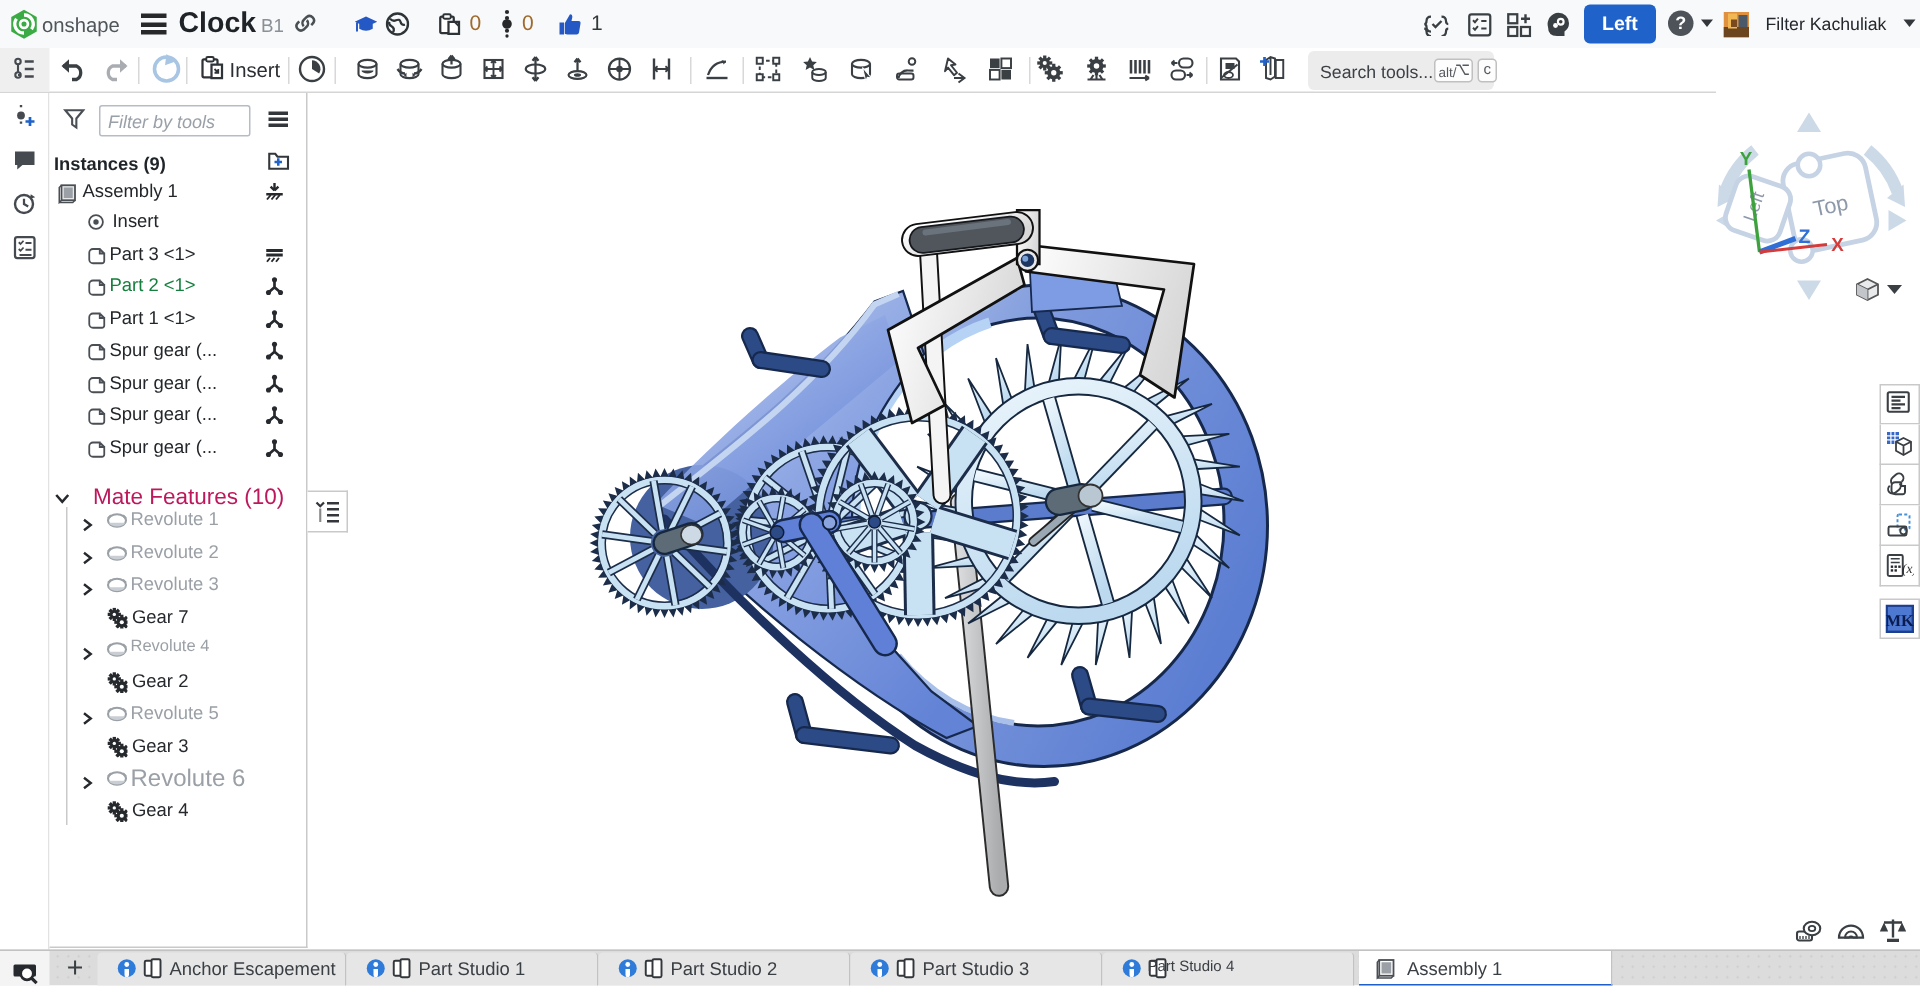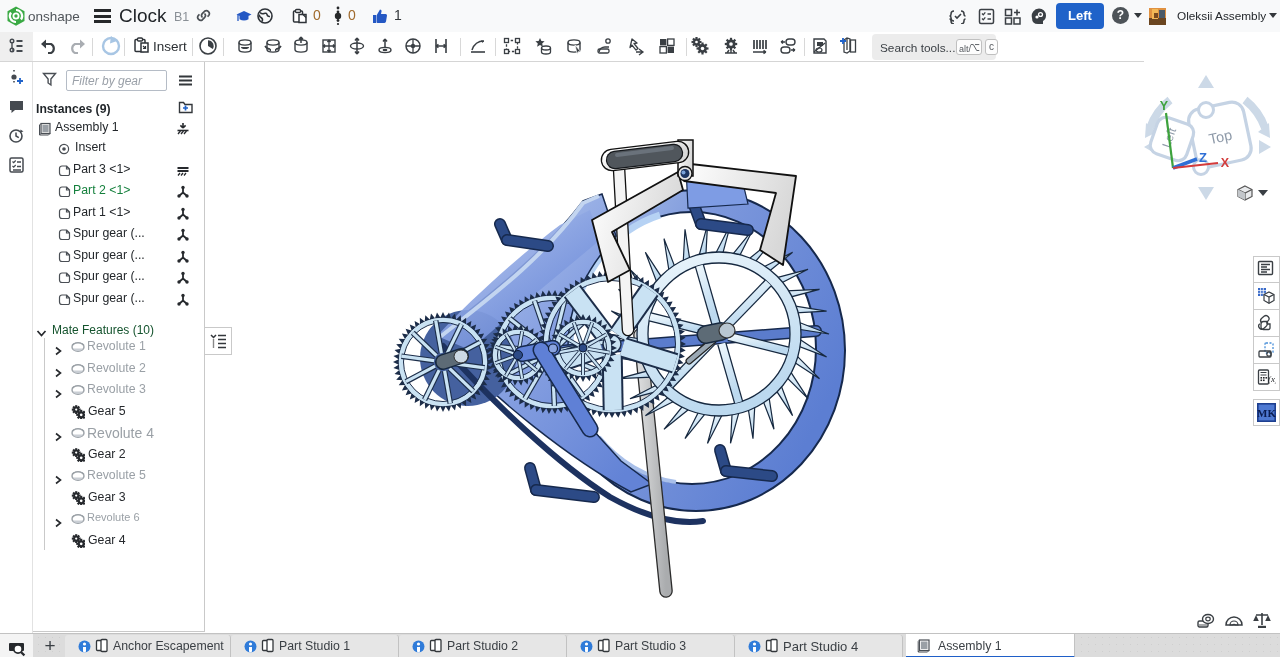--- a/index.html
+++ b/index.html
@@ -269,21 +269,21 @@
         <path d="M11 1.5 L19.5 6.3 V16 L11 20.8 L2.5 16 V6.3 Z" fill="#3aaa44"></path>
         <path d="M11 5 a6 6 0 0 1 5 9.5 M11 17 a6 6 0 0 1 -5 -9.5" fill="none" stroke="#fff" stroke-width="2.2"></path>
         <circle cx="11" cy="11" r="2.6" fill="none" stroke="#fff" stroke-width="1.8"></circle>
       </svg></div>
     <div class="abs" style="left:28px;top:9px;font-size:13.5px;color:#50555a">onshape</div>
     <div class="abs" style="left:94px;top:9px;width:17px;height:14px">
       <div style="height:3px;background:#26282a;margin-bottom:2.5px"></div>
       <div style="height:3px;background:#26282a;margin-bottom:2.5px"></div>
       <div style="height:3px;background:#26282a"></div>
     </div>
-    <div class="abs" style="left:119px;top:5px;font-size:19px;font-weight:normal;color:#1f2327">Clock</div>
+    <div class="abs" style="left:119px;top:5px;font-size:19px;font-weight:bold;color:#1f2327">Clock</div>
     <div class="abs" style="left:174px;top:10px;font-size:12.5px;color:#8a9096">B1</div>
     <div class="abs" style="left:196px;top:8px"><svg width="16" height="15" viewBox="0 0 16 15" style="">
         <path d="M6.5 9.5 a3 3 0 0 1 0 -4.2 l2 -2 a3 3 0 0 1 4.2 4.2 l-1.2 1.2 M8.5 5.5 a3 3 0 0 1 0 4.2 l-2 2 a3 3 0 0 1 -4.2 -4.2 l1.2 -1.2" fill="none" stroke="#4a4f54" stroke-width="1.7"></path>
       </svg></div>
     <div class="abs" style="left:236px;top:9px"><svg width="16" height="14" viewBox="0 0 16 14" style="">
         <path d="M8 2 L15.5 5.5 L8 9 L.5 5.5 Z" fill="#2458c4"></path>
         <path d="M3.5 7 v3.2 q4.5 2.6 9 0 V7" fill="#2458c4"></path>
         <path d="M2 6 v6" stroke="#2458c4" stroke-width="1.3"></path>
       </svg></div>
     <div class="abs" style="left:257px;top:8px"><svg width="16" height="16" viewBox="0 0 16 16" style="">
@@ -333,21 +333,21 @@
     <div class="abs" style="left:1056px;top:3px;width:48px;height:26px;background:#1f62c9;border-radius:4px;color:#fff;font-size:13px;font-weight:bold;text-align:center;line-height:26px">Left</div>
     <div class="abs" style="left:1112px;top:7px;width:17px;height:17px;border-radius:50%;background:#4d5358;color:#fff;font-size:12px;font-weight:bold;text-align:center;line-height:17px">?</div>
     <div class="abs" style="left:1134px;top:13px;width:0;height:0;border-left:4.5px solid transparent;border-right:4.5px solid transparent;border-top:5.5px solid #33373b"></div>
     <div class="abs" style="left:1149px;top:8px"><svg width="17" height="17" viewBox="0 0 17 17" style="">
         <rect width="17" height="17" fill="#e09140"></rect>
         <rect x="0" y="10" width="17" height="7" fill="#6a4520"></rect>
         <rect x="3" y="1" width="6" height="10" fill="#f2b856"></rect>
         <rect x="10" y="2" width="6" height="8" fill="#4a5a68"></rect>
         <rect x="5" y="5" width="4" height="5" fill="#7a4a1e"></rect>
       </svg></div>
-    <div class="abs" style="left:1177px;top:9px;font-size:11.8px;color:#24282c">Oleksii Assembly</div>
+    <div class="abs" style="left:1177px;top:9px;font-size:11.8px;color:#24282c">Filter Kachuliak</div>
     <div class="abs" style="left:1269px;top:13px;width:0;height:0;border-left:4.5px solid transparent;border-right:4.5px solid transparent;border-top:5.5px solid #33373b"></div>
   </div>
 <div class="abs" style="left:0;top:32px;width:1144px;height:30px;background:#fff;border-bottom:1px solid #d5d5d5;z-index:10">
     <div class="abs" style="left:0;top:0;width:33px;height:29px;background:#efefef"></div>
     <div class="abs" style="left:7px;top:5px"><svg width="20" height="20" viewBox="0 0 20 20" style="">
         <circle cx="5" cy="4" r="1.8" fill="none" stroke="#454a50" stroke-width="1.4"></circle>
         <circle cx="5" cy="13" r="1.8" fill="none" stroke="#454a50" stroke-width="1.4"></circle>
         <path d="M5 6 v5" stroke="#454a50" stroke-width="1.4"></path>
         <path d="M9.5 4 h6 M9.5 9 h6 M9.5 14 h6" stroke="#454a50" stroke-width="1.8"></path>
         <path d="M5 13 h2" stroke="#454a50" stroke-width="1.4"></path>
@@ -540,21 +540,21 @@
         <rect x="2" y="2" width="13" height="14" rx="1.5" fill="none" stroke="#454a50" stroke-width="1.5"></rect>
         <path d="M4.5 5.5 l1.2 1.2 2 -2.2 M4.5 10 l1.2 1.2 2 -2.2" fill="none" stroke="#454a50" stroke-width="1.2"></path>
         <path d="M9 6 h4 M9 10.5 h4 M5 14 h8" stroke="#454a50" stroke-width="1.3"></path>
       </svg></div>
   </div>
 <div class="abs" style="left:33px;top:62px;width:172px;height:570px;background:#fff;border-right:1px solid #c9c9c9;border-bottom:1px solid #c9c9c9;z-index:10">
     <div class="abs" style="left:9px;top:10px"><svg width="15" height="15" viewBox="0 0 15 15" style="">
         <path d="M1.5 1.5 h12 l-4.6 5.5 v6 l-2.8 -2 v-4 Z" fill="none" stroke="#4a4f55" stroke-width="1.4"></path>
       </svg></div>
     <div class="abs" style="left:33px;top:8px;width:101px;height:21px;border:1px solid #b5bcc6;border-radius:2px;background:#fff"></div>
-    <div class="abs" style="left:39px;top:12px;font-size:12px;font-style:italic;color:#9aa0a8">Filter by gear</div>
+    <div class="abs" style="left:39px;top:12px;font-size:12px;font-style:italic;color:#9aa0a8">Filter by tools</div>
     <div class="abs" style="left:145px;top:11px"><svg width="15" height="13" viewBox="0 0 15 13" style="">
         <path d="M1 2.5 h13 M1 6.5 h13 M1 10.5 h13" stroke="#33373b" stroke-width="2.2"></path>
       </svg></div>
     <div class="abs" style="left:3px;top:40px;font-size:12.2px;font-weight:bold;color:#1f2428">Instances (9)</div>
     <div class="abs" style="left:145px;top:37px"><svg width="16" height="15" viewBox="0 0 16 15" style="">
         <path d="M1.5 3.5 h4 l1.5 2 h7 v8 h-12.5 Z" fill="none" stroke="#33373b" stroke-width="1.4"></path>
         <path d="M5 9 h5 M7.5 6.5 v5" stroke="#1f62c9" stroke-width="1.7"></path>
       </svg></div>
     <div class="abs" style="left:-33px;top:-62px;width:238px;height:700px">
       <div style="position:absolute;left:38px;top:121px;width:14px;height:14px"><svg width="15" height="15" viewBox="0 0 15 15" style="">
@@ -637,21 +637,21 @@
       <div style="position:absolute;left:73px;top:290.5px;font-size:12.3px;color:#23272b;white-space:nowrap">Spur gear (...</div>
       <div style="position:absolute;left:176px;top:291.5px;width:14px;height:14px"><svg width="14" height="13" viewBox="0 0 14 13" style="">
           <path d="M7 7.5 L7 2.5 M7 7.5 L3 11 M7 7.5 L11 11" stroke="#26292d" stroke-width="1.8"></path>
           <circle cx="7" cy="2.5" r="1.7" fill="#26292d"></circle>
           <circle cx="3" cy="11" r="1.7" fill="#26292d"></circle>
           <circle cx="11" cy="11" r="1.7" fill="#26292d"></circle>
         </svg></div>
       <div style="position:absolute;left:36px;top:325px;width:11px;height:11px"><svg width="11" height="11" viewBox="0 0 11 11" style="">
           <path d="M1.5 3 L5.5 7.5 L9.5 3" fill="none" stroke="#26292d" stroke-width="1.7"></path>
         </svg></div>
-      <div style="position:absolute;left:52px;top:323px;font-size:12px;color:#14532d;white-space:nowrap">Mate Features (10)</div>
+      <div style="position:absolute;left:62px;top:323px;font-size:15px;color:#be185d;white-space:nowrap">Mate Features (10)</div>
       <div style="position:absolute;left:44px;top:338px;width:1px;height:212px;background:#c9c9c9"></div>
       <div style="position:absolute;left:53px;top:342px;width:10px;height:10px"><svg width="10" height="10" viewBox="0 0 10 10" style="">
           <path d="M3 1.5 L7.5 5 L3 8.5" fill="none" stroke="#26292d" stroke-width="1.6"></path>
         </svg></div>
       <div style="position:absolute;left:70px;top:340px;width:14px;height:14px"><svg width="16" height="14" viewBox="0 0 16 14" style="">
           <ellipse cx="8" cy="7" rx="6" ry="4.2" fill="none" stroke="#9aa0a6" stroke-width="1.4"></ellipse>
           <path d="M2.5 8.5 a6 4.2 0 0 0 11 0" fill="#c9ced4"></path>
           <path d="M2 5.5 l2 -2 M14 5.5 l-2 -2" stroke="#9aa0a6" stroke-width="1.4" fill="none"></path>
         </svg></div>
       <div style="position:absolute;left:87px;top:339px;font-size:12.3px;color:#9aa0a6;white-space:nowrap">Revolute 1</div>
@@ -688,30 +688,30 @@
           <rect x="9.1" y="4.800000000000001" width="2.2" height="2.6" fill="#26292d" transform="rotate(0 10.2 9.8)"></rect>
           <rect x="9.1" y="4.800000000000001" width="2.2" height="2.6" fill="#26292d" transform="rotate(45 10.2 9.8)"></rect>
           <rect x="9.1" y="4.800000000000001" width="2.2" height="2.6" fill="#26292d" transform="rotate(90 10.2 9.8)"></rect>
           <rect x="9.1" y="4.800000000000001" width="2.2" height="2.6" fill="#26292d" transform="rotate(135 10.2 9.8)"></rect>
           <rect x="9.1" y="4.800000000000001" width="2.2" height="2.6" fill="#26292d" transform="rotate(180 10.2 9.8)"></rect>
           <rect x="9.1" y="4.800000000000001" width="2.2" height="2.6" fill="#26292d" transform="rotate(225 10.2 9.8)"></rect>
           <rect x="9.1" y="4.800000000000001" width="2.2" height="2.6" fill="#26292d" transform="rotate(270 10.2 9.8)"></rect>
           <rect x="9.1" y="4.800000000000001" width="2.2" height="2.6" fill="#26292d" transform="rotate(315 10.2 9.8)"></rect>
           <circle cx="10.2" cy="9.8" r="1.36" fill="#fff"></circle>
         </svg></div>
-      <div style="position:absolute;left:88px;top:403.5px;font-size:12.3px;color:#26292d;white-space:nowrap">Gear 5</div>
+      <div style="position:absolute;left:88px;top:403.5px;font-size:12.3px;color:#26292d;white-space:nowrap">Gear 7</div>
       <div style="position:absolute;left:53px;top:428.0px;width:10px;height:10px"><svg width="10" height="10" viewBox="0 0 10 10" style="">
           <path d="M3 1.5 L7.5 5 L3 8.5" fill="none" stroke="#26292d" stroke-width="1.6"></path>
         </svg></div>
       <div style="position:absolute;left:70px;top:426.0px;width:14px;height:14px"><svg width="16" height="14" viewBox="0 0 16 14" style="">
           <ellipse cx="8" cy="7" rx="6" ry="4.2" fill="none" stroke="#9aa0a6" stroke-width="1.4"></ellipse>
           <path d="M2.5 8.5 a6 4.2 0 0 0 11 0" fill="#c9ced4"></path>
           <path d="M2 5.5 l2 -2 M14 5.5 l-2 -2" stroke="#9aa0a6" stroke-width="1.4" fill="none"></path>
         </svg></div>
-      <div style="position:absolute;left:87px;top:425.0px;font-size:14px;color:#9aa0a6;white-space:nowrap">Revolute 4</div>
+      <div style="position:absolute;left:87px;top:425.0px;font-size:11px;color:#9aa0a6;white-space:nowrap">Revolute 4</div>
       <div style="position:absolute;left:71px;top:447.5px;width:14px;height:14px"><svg width="14" height="14" viewBox="0 0 14 14" style="">
           <circle cx="5.2" cy="4.6" r="2.8" fill="#26292d"></circle>
           <rect x="4.1" y="0.19999999999999973" width="2.2" height="2.6" fill="#26292d" transform="rotate(0 5.2 4.6)"></rect>
           <rect x="4.1" y="0.19999999999999973" width="2.2" height="2.6" fill="#26292d" transform="rotate(45 5.2 4.6)"></rect>
           <rect x="4.1" y="0.19999999999999973" width="2.2" height="2.6" fill="#26292d" transform="rotate(90 5.2 4.6)"></rect>
           <rect x="4.1" y="0.19999999999999973" width="2.2" height="2.6" fill="#26292d" transform="rotate(135 5.2 4.6)"></rect>
           <rect x="4.1" y="0.19999999999999973" width="2.2" height="2.6" fill="#26292d" transform="rotate(180 5.2 4.6)"></rect>
           <rect x="4.1" y="0.19999999999999973" width="2.2" height="2.6" fill="#26292d" transform="rotate(225 5.2 4.6)"></rect>
           <rect x="4.1" y="0.19999999999999973" width="2.2" height="2.6" fill="#26292d" transform="rotate(270 5.2 4.6)"></rect>
           <rect x="4.1" y="0.19999999999999973" width="2.2" height="2.6" fill="#26292d" transform="rotate(315 5.2 4.6)"></rect>
@@ -761,21 +761,21 @@
         </svg></div>
       <div style="position:absolute;left:88px;top:489.5px;font-size:12.3px;color:#26292d;white-space:nowrap">Gear 3</div>
       <div style="position:absolute;left:53px;top:514.0px;width:10px;height:10px"><svg width="10" height="10" viewBox="0 0 10 10" style="">
           <path d="M3 1.5 L7.5 5 L3 8.5" fill="none" stroke="#26292d" stroke-width="1.6"></path>
         </svg></div>
       <div style="position:absolute;left:70px;top:512.0px;width:14px;height:14px"><svg width="16" height="14" viewBox="0 0 16 14" style="">
           <ellipse cx="8" cy="7" rx="6" ry="4.2" fill="none" stroke="#9aa0a6" stroke-width="1.4"></ellipse>
           <path d="M2.5 8.5 a6 4.2 0 0 0 11 0" fill="#c9ced4"></path>
           <path d="M2 5.5 l2 -2 M14 5.5 l-2 -2" stroke="#9aa0a6" stroke-width="1.4" fill="none"></path>
         </svg></div>
-      <div style="position:absolute;left:87px;top:511.0px;font-size:11px;color:#9aa0a6;white-space:nowrap">Revolute 6</div>
+      <div style="position:absolute;left:87px;top:511.0px;font-size:16px;color:#9aa0a6;white-space:nowrap">Revolute 6</div>
       <div style="position:absolute;left:71px;top:533.5px;width:14px;height:14px"><svg width="14" height="14" viewBox="0 0 14 14" style="">
           <circle cx="5.2" cy="4.6" r="2.8" fill="#26292d"></circle>
           <rect x="4.1" y="0.19999999999999973" width="2.2" height="2.6" fill="#26292d" transform="rotate(0 5.2 4.6)"></rect>
           <rect x="4.1" y="0.19999999999999973" width="2.2" height="2.6" fill="#26292d" transform="rotate(45 5.2 4.6)"></rect>
           <rect x="4.1" y="0.19999999999999973" width="2.2" height="2.6" fill="#26292d" transform="rotate(90 5.2 4.6)"></rect>
           <rect x="4.1" y="0.19999999999999973" width="2.2" height="2.6" fill="#26292d" transform="rotate(135 5.2 4.6)"></rect>
           <rect x="4.1" y="0.19999999999999973" width="2.2" height="2.6" fill="#26292d" transform="rotate(180 5.2 4.6)"></rect>
           <rect x="4.1" y="0.19999999999999973" width="2.2" height="2.6" fill="#26292d" transform="rotate(225 5.2 4.6)"></rect>
           <rect x="4.1" y="0.19999999999999973" width="2.2" height="2.6" fill="#26292d" transform="rotate(270 5.2 4.6)"></rect>
           <rect x="4.1" y="0.19999999999999973" width="2.2" height="2.6" fill="#26292d" transform="rotate(315 5.2 4.6)"></rect>
@@ -918,20 +918,20 @@
     <div class="abs" style="left:735px;top:1px;width:168px;height:23px;background:#e6e6e6;border-right:1px solid #c2c2c2;border-radius:3px 3px 0 0"></div>
     <div class="abs" style="left:748px;top:5px"><svg width="13" height="13" viewBox="0 0 13 13" style="">
         <circle cx="6.5" cy="6.5" r="6" fill="#2f7bd9"></circle>
         <circle cx="6.5" cy="4" r="1.6" fill="#fff"></circle>
         <path d="M5 7 h3 v4 a1.5 1.5 0 0 1 -3 0 Z" fill="#fff"></path>
       </svg></div>
     <div class="abs" style="left:765px;top:4px"><svg width="14" height="15" viewBox="0 0 14 15" style="">
         <rect x="1.5" y="2.5" width="7" height="10" rx="1" fill="#fff" stroke="#33373b" stroke-width="1.3"></rect>
         <rect x="6" y="1.5" width="6" height="12" rx="1" fill="#fff" stroke="#33373b" stroke-width="1.3"></rect>
       </svg></div>
-    <div class="abs" style="left:783px;top:5px;font-size:13px;color:#3a3f44;white-space:nowrap">Part Studio 4</div>
+    <div class="abs" style="left:765px;top:5px;font-size:10px;color:#3a3f44;white-space:nowrap">Part Studio 4</div>
     <div class="abs" style="left:906px;top:0px;width:169px;height:24px;background:#fff;border-right:1px solid #c2c2c2;border-bottom:2px solid #1f5fc8"></div>
     <div class="abs" style="left:917px;top:4px"><svg width="15" height="15" viewBox="0 0 15 15" style="">
         <rect x="2.5" y="2" width="9.5" height="10.5" fill="#fff" stroke="#4a4f55" stroke-width="1.2"></rect>
         <rect x="4" y="3.5" width="6.5" height="7.5" fill="#9aa0a6"></rect>
         <path d="M2.5 2 l-1.3 1.5 v10.5 l1.3 -1.5 M1.2 14 l9.3 0 1.5 -1.5" fill="none" stroke="#4a4f55" stroke-width="1"></path>
       </svg></div>
     <div class="abs" style="left:938px;top:5px;font-size:12.3px;color:#3a3f44">Assembly 1</div>
   </div>
 </body></html>

